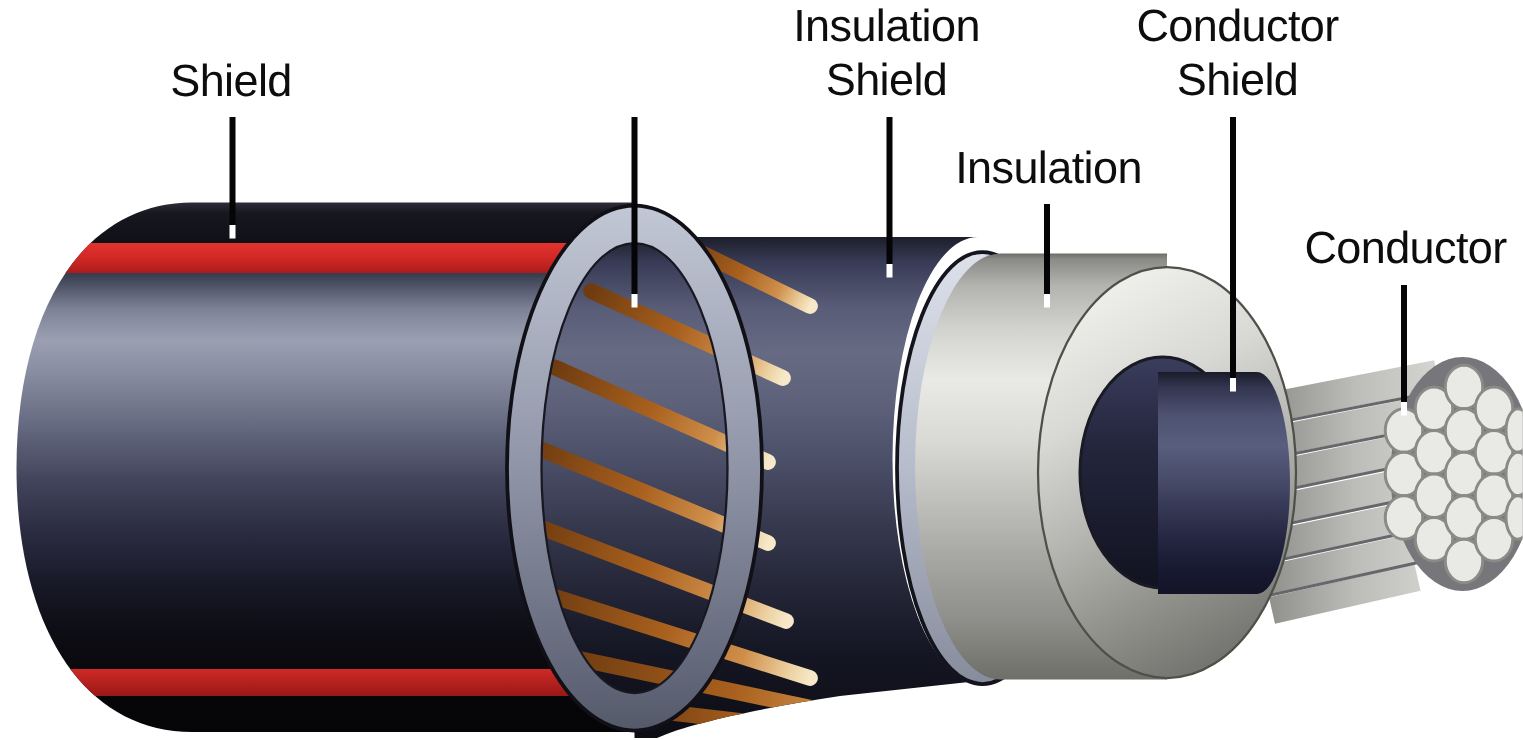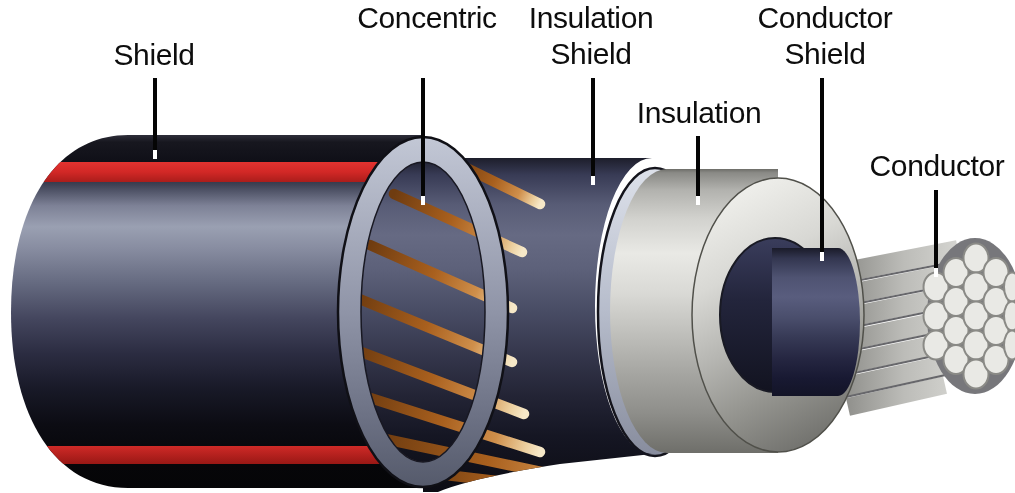--- a/index.html
+++ b/index.html
@@ -289,21 +289,20 @@
   <ellipse cx="423" cy="312" rx="62" ry="150" fill="none" stroke="#181822" stroke-width="1.5"></ellipse>
 </svg>
 
 <div id="labels-layer">
       <div class="part-label" style="left: 154px; top: 37px;">
         <span class="label-line">Shield</span>
       </div>
       <div class="leader-line" style="left: 153px; top: 78px; height: 72px;"></div>
       <div class="leader-notch" style="left: 153px; top: 150px;"></div>
       <div class="part-label" style="left: 427px; top: 0px;">
-        <span class="label-line">Concentric</span>
       </div>
       <div class="leader-line" style="left: 421px; top: 78px; height: 118px;"></div>
       <div class="leader-notch" style="left: 421px; top: 196px;"></div>
       <div class="part-label" style="left: 591px; top: 0px;">
         <span class="label-line">Insulation</span>
         <span class="label-line">Shield</span>
       </div>
       <div class="leader-line" style="left: 591px; top: 78px; height: 98px;"></div>
       <div class="leader-notch" style="left: 591px; top: 176px;"></div>
       <div class="part-label" style="left: 699px; top: 95px;">

